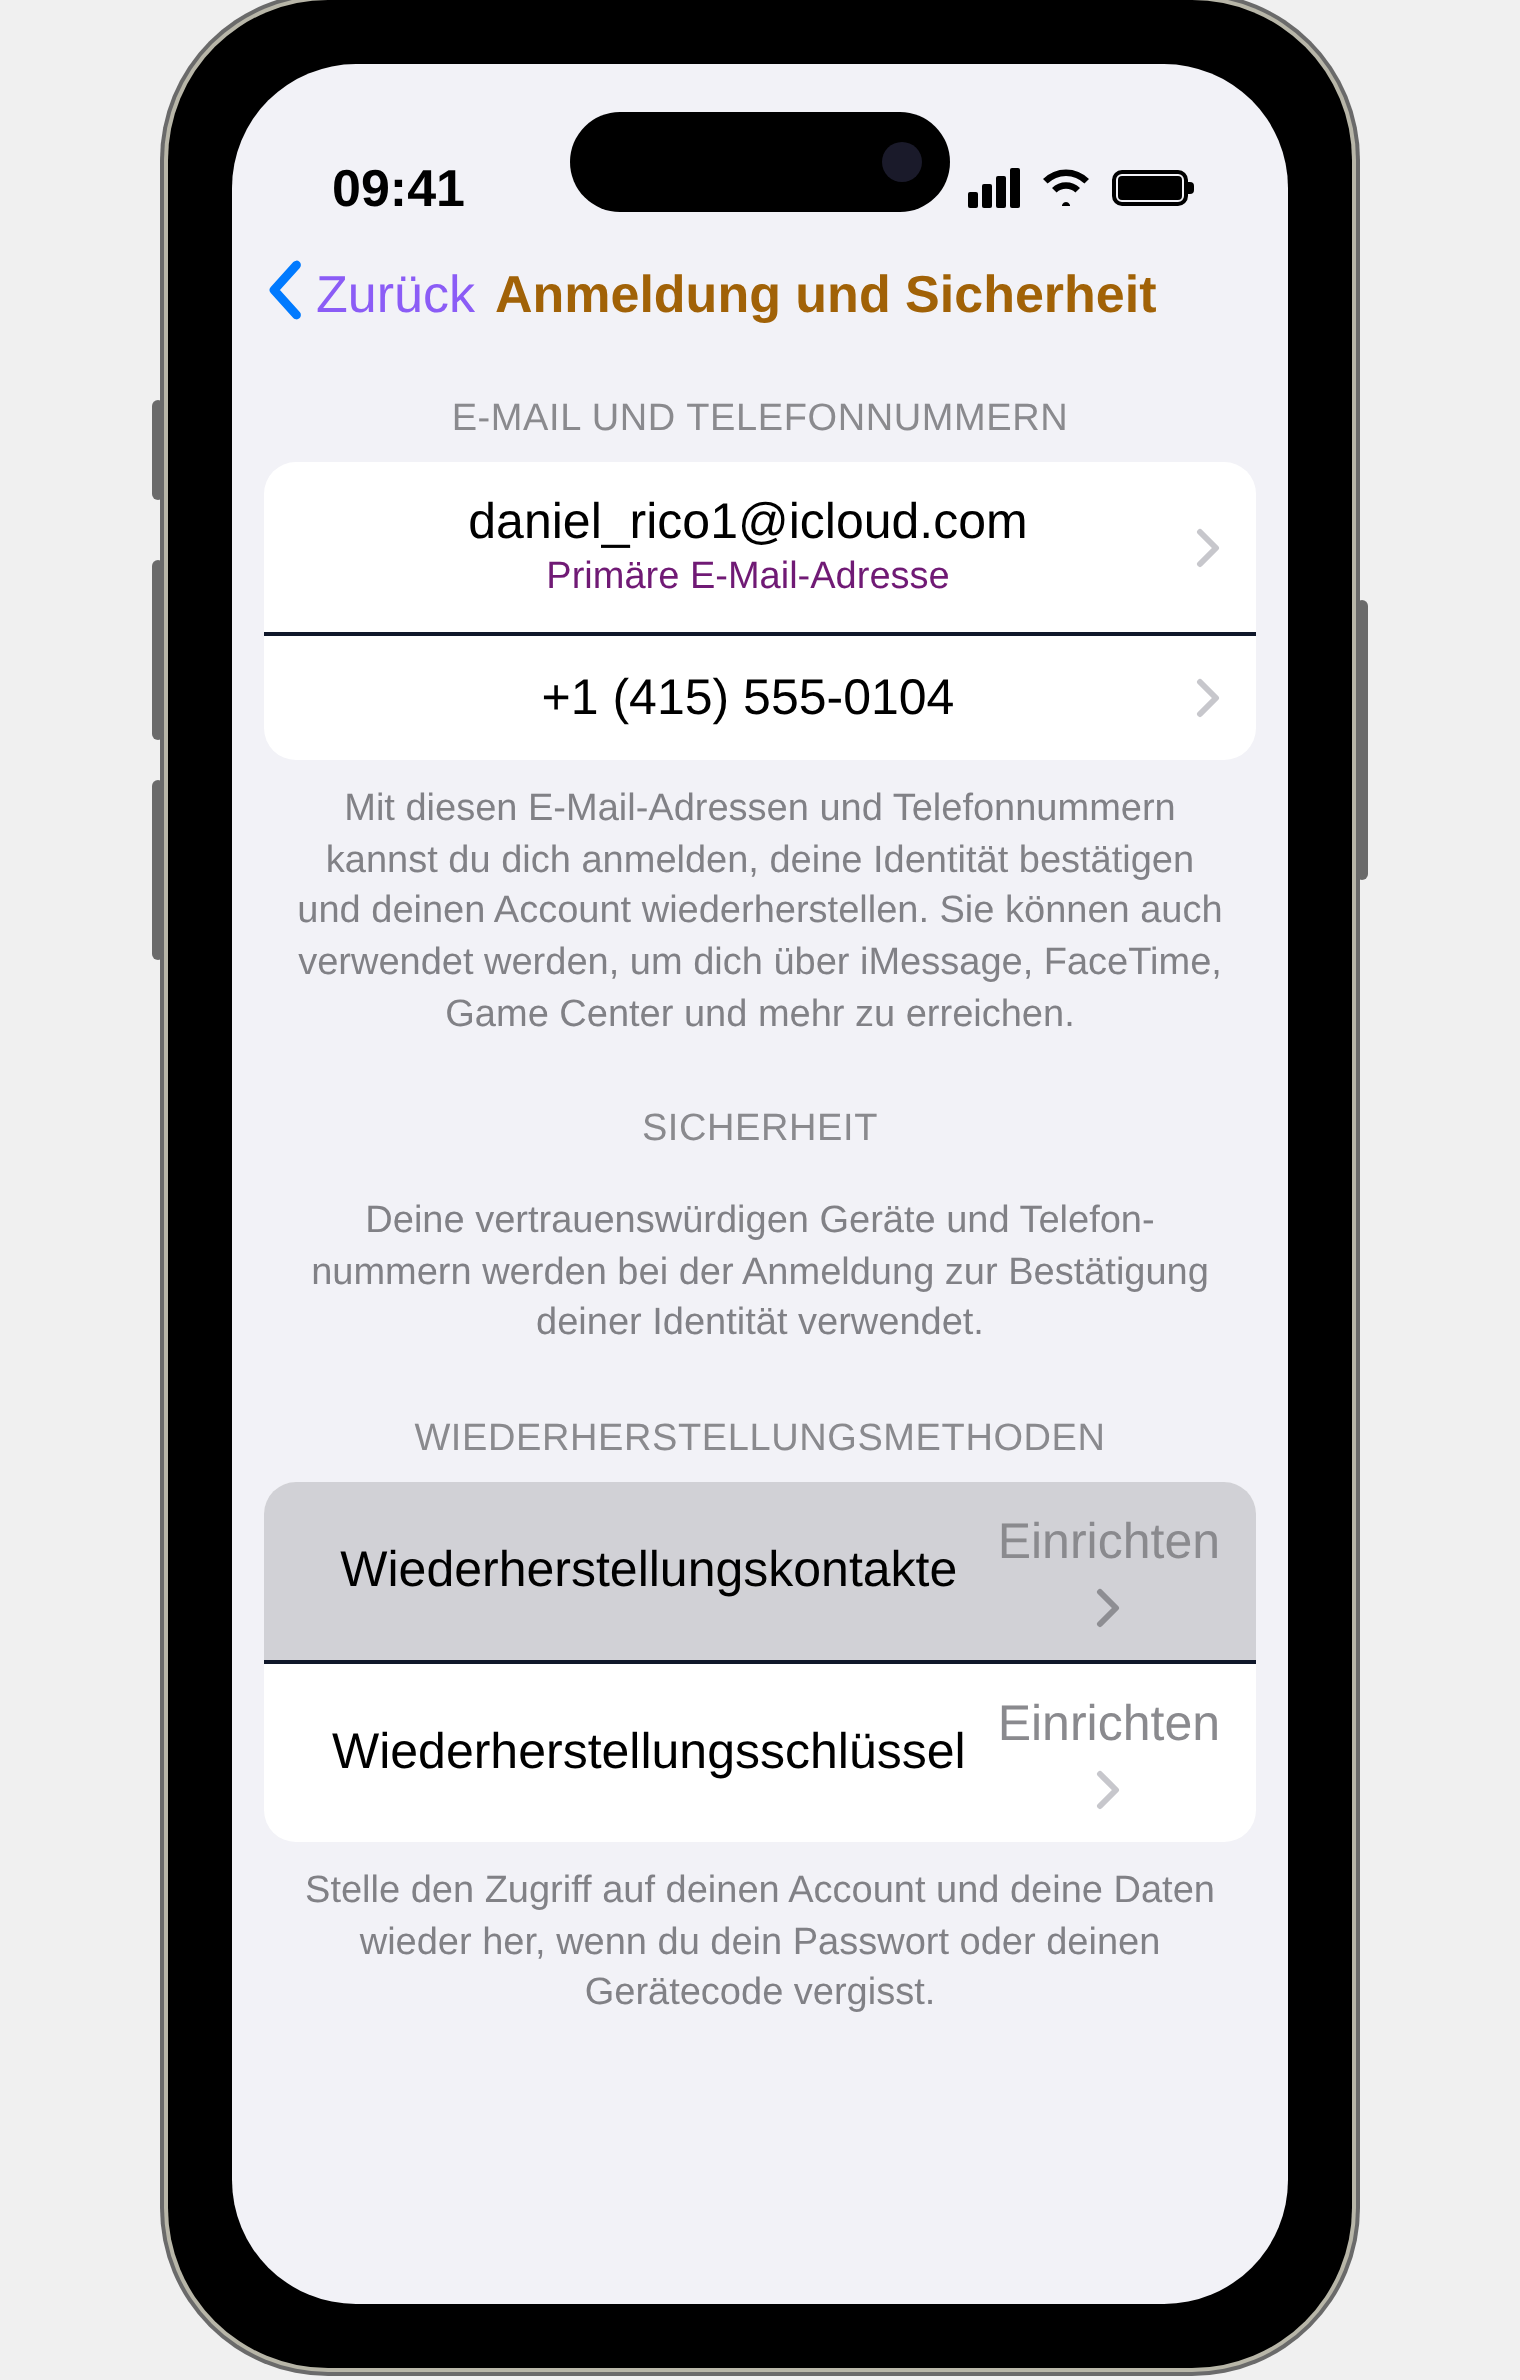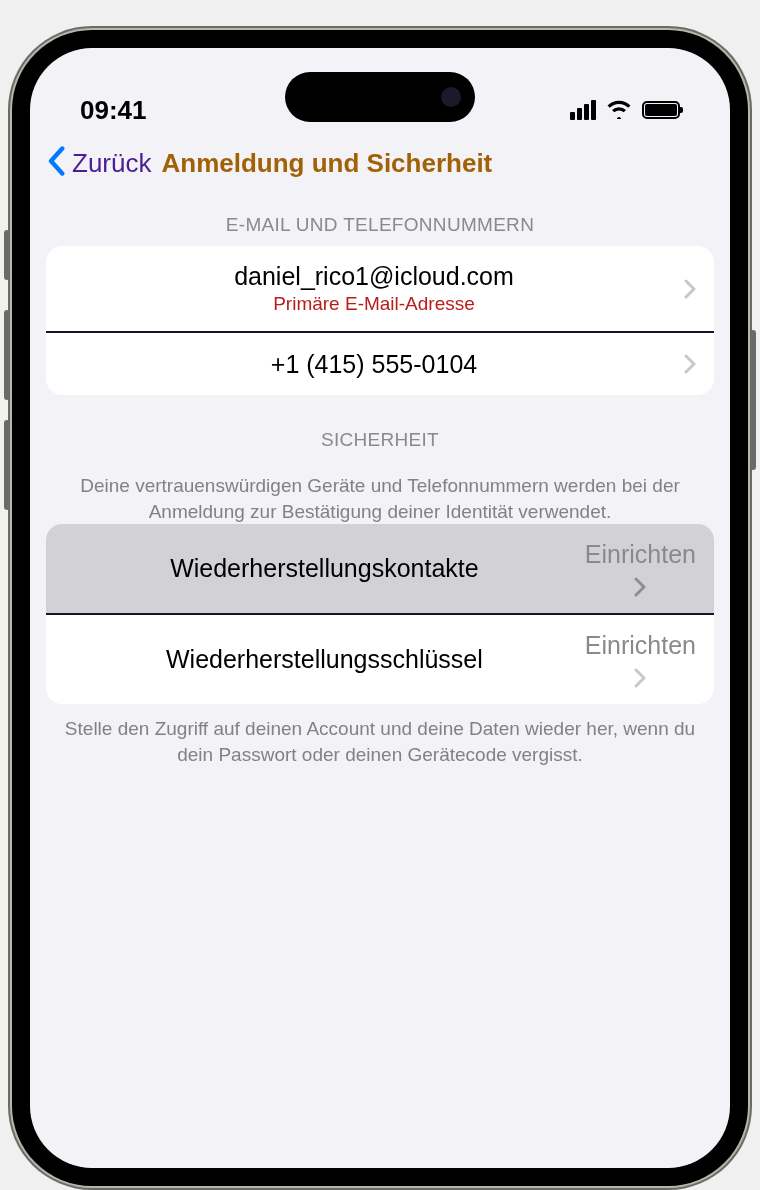--- a/index.html
+++ b/index.html
@@ -7,25 +7,24 @@
       background: #f0f0f0;
       font-family: -apple-system, BlinkMacSystemFont, "Helvetica Neue", sans-serif;
       display: flex;
       justify-content: center;
       align-items: flex-start;
       width: 760px;
       height: 1190px;
       overflow: hidden;
     }
     .phone-frame {
-      width: 736px;
-      margin-top: 30px;
+      width: 592px;
       background: #000;
       border-radius: 80px;
-      padding: 18px;
+      padding: 32px;
       position: relative;
       box-shadow: 0 0 0 2px #b8b6a8, 0 0 0 4px #6a6a6a;
     }
     .side-btn { position:absolute; background:#6a6a6a; width:6px; border-radius:3px; }
     .side-btn.left1 { left:-8px; top:200px; height:50px; }
     .side-btn.left2 { left:-8px; top:280px; height:90px; }
     .side-btn.left3 { left:-8px; top:390px; height:90px; }
     .side-btn.right1 { right:-8px; top:300px; height:140px; }
     .screen {
       background: #f2f2f7;
@@ -54,42 +53,42 @@
     .sig-bars { display:flex; align-items:flex-end; gap:2px; }
     .sig-bars span { width:5px; background:#000; border-radius:1px; }
     .sig-bars span:nth-child(1){height:8px;} .sig-bars span:nth-child(2){height:12px;}
     .sig-bars span:nth-child(3){height:16px;} .sig-bars span:nth-child(4){height:20px;}
     .battery { width:38px; height:18px; border:2px solid #000; border-radius:5px; position:relative; }
     .battery::after { content:""; position:absolute; right:-5px; top:4px; width:3px; height:6px; background:#000; border-radius:0 2px 2px 0;}
     .battery-fill { position:absolute; inset:1px; background:#000; border-radius:2px; }
 
     .nav-bar { display:flex; align-items:center; padding: 8px 16px 12px; gap:6px; }
     .back-chevron { color:#007aff; }
-    .back-label { color:#4c1d95; font-size:26px; }
+    .back-label { color:#8b5cf6; font-size:26px; }
     .nav-title { font-size:26px; font-weight:600; color:#a16207; margin-left:4px; }
 
     .content { padding: 0 0 0; text-align: center; }
     .section-header {
       font-size: 19px; color:#8a8a8e; letter-spacing:0.3px;
       padding: 22px 32px 10px;
     }
     .list-group {
       background:#fff; border-radius:16px; margin:0 16px;
       overflow:hidden;
     }
     .list-row {
       padding: 16px 18px;
       display:flex; align-items:center; justify-content:space-between;
       border-bottom: 2px solid #0f172a;
       min-height: 62px;
     }
     .list-group .list-row:last-child { border-bottom:none; }
     .row-main { display:flex; flex-direction:column; gap:2px; min-width:0; flex:1; }
     .row-title { font-size:25px; color:#000; white-space:nowrap; overflow:hidden; text-overflow:ellipsis; }
-    .row-sub { font-size:19px; color:#b91c1c; }
+    .row-sub { font-size:19px; color:#701a75; }
     .row-link .row-title { color:#007aff; }
     .row-right { display:flex; align-items:center; gap:8px;flex-direction:column; }
     .row-detail { font-size:25px; color:#8a8a8e; }
     .chevron svg { display:block; }
     .section-footer {
       font-size:19px; color:#818186; line-height:1.35;
       padding: 12px 32px 0;
     }
     .row-selected { background:#d1d1d6; }
     .row-selected .row-title { color:#000; }
@@ -157,24 +156,26 @@
           <div class="row-main">
             <span class="row-title">+1 (415) 555-0104</span>
           </div>
           <span class="chevron">
             <svg width="12" height="20" viewBox="0 0 12 20">
                 <path d="M2 2 L10 10 L2 18" stroke="#c7c7cc" stroke-width="3" fill="none" stroke-linecap="round" stroke-linejoin="round"></path>
               </svg>
           </span>
         </div>
       </div>
+      <div class="section-footer">Mit diesen E-Mail-Adressen und Telefonnummern kannst du dich anmelden, deine Identität bestätigen und deinen Account wiederherstellen. Sie können auch verwendet werden, um dich über iMessage, FaceTime, Game Center und mehr zu erreichen.</div>
 
       <div class="section-header" style="padding-top:34px">SICHERHEIT</div>
       <div class="section-footer">Deine vertrauenswürdigen Geräte und Telefon­nummern werden bei der Anmeldung zur Bestätigung deiner Identität verwendet.</div>
 
+      <div class="section-header" style="padding-top:34px">WIEDERHERSTELLUNGSMETHODEN</div>
       <div class="list-group">
         <div class="list-row row-selected">
           <div class="row-main">
             <span class="row-title">Wiederherstellungskontakte</span>
           </div>
           <div class="row-right">
             <span class="row-detail">Einrichten</span>
             <span class="chevron">
               <svg width="12" height="20" viewBox="0 0 12 20">
                   <path d="M2 2 L10 10 L2 18" stroke="#8e8e93" stroke-width="3" fill="none" stroke-linecap="round" stroke-linejoin="round"></path>

